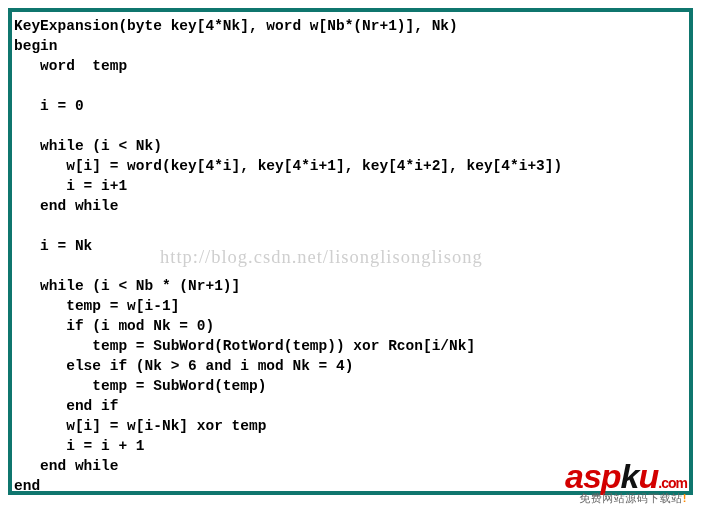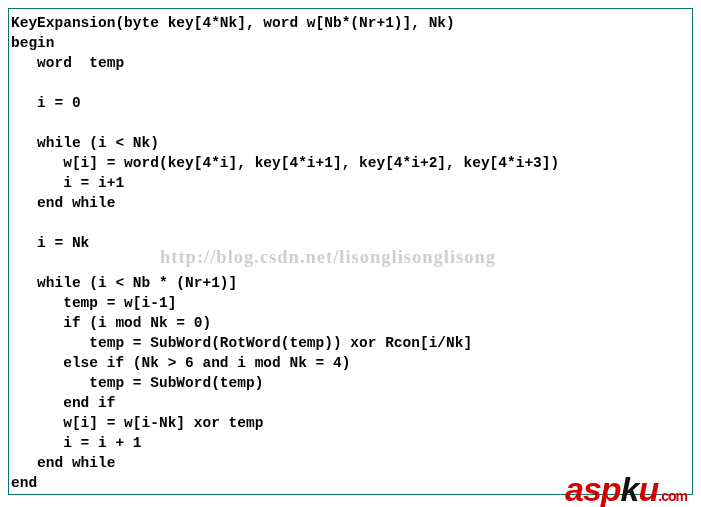--- a/index.html
+++ b/index.html
@@ -6,40 +6,40 @@
     margin: 0;
     padding: 0;
     font-family: "Courier New", Courier, monospace;
     background: #fff;
     width: 701px;
     height: 507px;
     position: relative;
     overflow: hidden;
   }
   .code-box {
-    border: 1px solid #0f766e;
+    border: 4px solid #0f766e;
     margin: 8px;
     padding: 4px 2px 4px 2px;
     font-size: 14.5px;
     line-height: 1.38;
     white-space: pre;
     font-weight: bold;
     height: 487px;
     box-sizing: border-box;
     overflow: hidden;
   }
   .watermark-url {
     position: absolute;
     top: 247px;
     left: 160px;
     color: #cfcfcf;
     font-family: "SimSun", serif;
     font-size: 18.5px;
     letter-spacing: 1px;
-    font-weight: bold;
+    font-weight: normal;
     pointer-events: none;
   }
   .logo-area {
     position: absolute;
     right: 14px;
     bottom: 1px;
     text-align: left;
     pointer-events: none;
   }
   .logo-main {
@@ -95,13 +95,16 @@
 <span>      i = i + 1</span>
 <span>   end while</span>
 <span>end</span></div>
 
 <div class="watermark-url">http://blog.csdn.net/lisonglisonglisong</div>
 
 <div class="logo-area">
   <div class="logo-main">
     <span class="logo-asp">asp</span><span class="logo-k">k</span><span class="logo-u">u</span><span class="logo-dot">.</span><span class="logo-com">com</span>
   </div>
+  <div class="logo-sub">
+    <span>免费网站源码下载站</span><span class="logo-excl">!</span>
+  </div>
 </div>
 
 </body></html>

